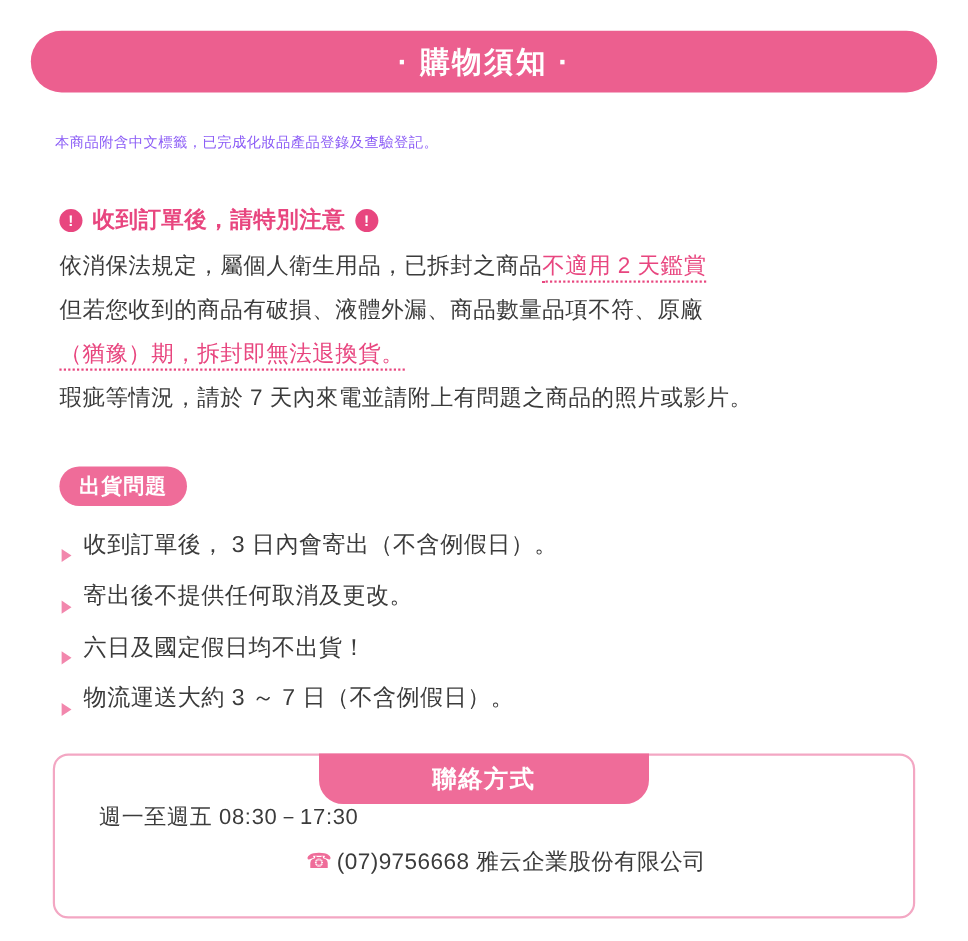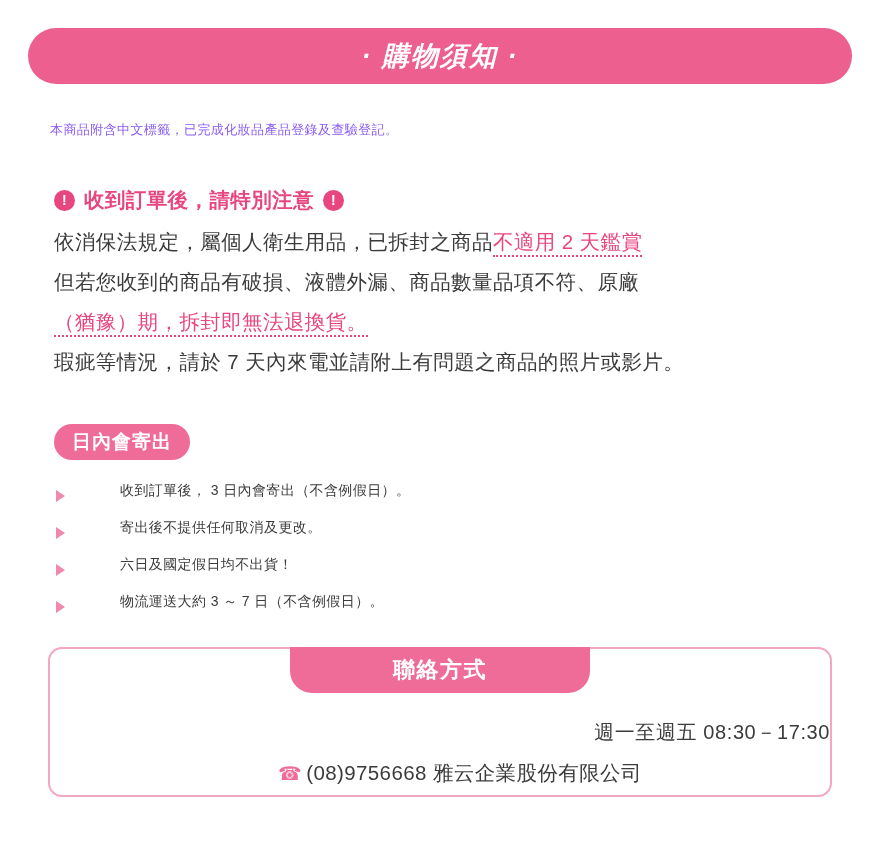--- a/index.html
+++ b/index.html
@@ -25,21 +25,20 @@
 
   
   .title-pill {
     margin: 28px 28px 0 28px;
     height: 56px;
     background: #ec5f8f;
     border-radius: 28px;
     display: flex;
     align-items: center;
     justify-content: center;
-    font-style: italic;
   }
   .title-pill .title-text {
     color: #ffffff;
     font-size: 27px;
     font-weight: bold;
     letter-spacing: 2px;
   }
 
   
   .intro {
@@ -105,27 +104,26 @@
   }
 
   
   ul.bullets {
     list-style: none;
     margin: 20px 0 0 0;
     padding: 0 50px 0 56px;
   }
   ul.bullets li {
     display: flex;
-    align-items: center;
-    font-size: 14px;
+    align-items: flex-end;
+    font-size: 21px;
     line-height: 1.5;
     letter-spacing: 0.4px;
     margin-bottom: 15px;
     color: #3b3b3b;
-    gap: 44px;
   }
   .tri {
     flex: none;
     width: 0;
     height: 0;
     border-left: 9px solid #f287ad;
     border-top: 6px solid transparent;
     border-bottom: 6px solid transparent;
     margin: 10px 11px 0 0;
   }
@@ -152,22 +150,22 @@
     border-bottom-right-radius: 22px;
     color: #ffffff;
     font-size: 22px;
     font-weight: bold;
     display: flex;
     align-items: center;
     justify-content: center;
     letter-spacing: 1.5px;
   }
   .contact-lines {
-    margin-top: 62px;
-    text-align: right;
+    margin-top: 34px;
+    text-align: left;
   }
   .contact-hours {
     font-size: 20px;
     color: #3b3b3b;
     letter-spacing: 0.6px;
     margin-bottom: 13px;
   }
   .contact-phone-row {
     display: flex;
     align-items: center;
@@ -210,21 +208,21 @@
       </div>
       <div class="line">但若您收到的商品有破損、液體外漏、商品數量品項不符、原廠</div>
       <div class="line">
         <span class="hl">（猶豫）期，拆封即無法退換貨。</span>
       </div>
       <div class="line">瑕疵等情況，請於 7 天內來電並請附上有問題之商品的照片或影片。</div>
     </div>
   </div>
 
   
-  <div class="tag">日內會寄出</div>
+  <div class="tag">出貨問題</div>
 
   <ul class="bullets">
     <li>
       <span class="tri"></span>
       <span>收到訂單後， 3 日內會寄出（不含例假日）。</span>
     </li>
     <li>
       <span class="tri"></span>
       <span>寄出後不提供任何取消及更改。</span>
     </li>
@@ -238,18 +236,18 @@
     </li>
   </ul>
 
   
   <div class="contact">
     <div class="contact-head">聯絡方式</div>
     <div class="contact-lines">
       <div class="contact-hours">週一至週五 08:30－17:30</div>
       <div class="contact-phone-row">
         <span class="phone-ico">☎</span>
-        <span>(08)9756668 雅云企業股份有限公司</span>
+        <span>(07)9756668 雅云企業股份有限公司</span>
       </div>
     </div>
   </div>
 
 </div>
 
 </body></html>

